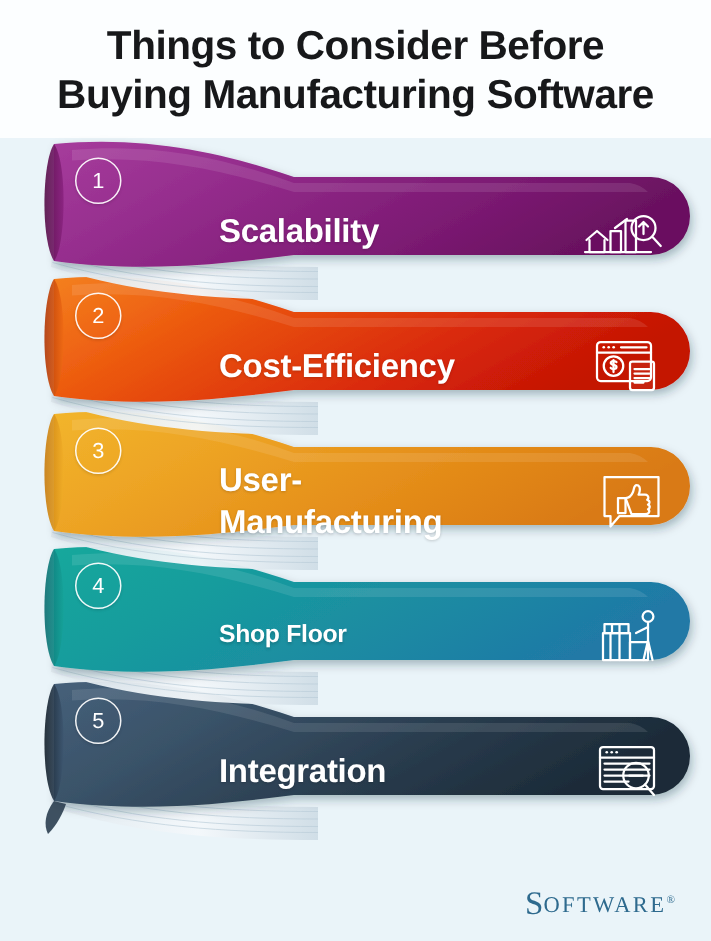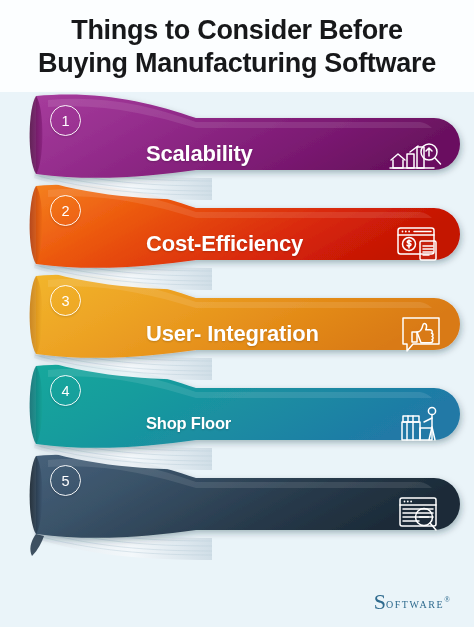--- a/index.html
+++ b/index.html
@@ -75,21 +75,21 @@
     text-align:left; color:#2e6a8e;
     font-family:"Liberation Serif", serif;
     line-height:1.0;
   }
   .logo-line{ display:block; white-space:nowrap; }
   .logo-cap{
     font-size:22px; font-weight:normal; letter-spacing:0px;
     vertical-align:-1px;
   }
   .logo-rest{
-    font-size:10px; letter-spacing:1.6px; font-variant:small-caps;
+    font-size:15px; letter-spacing:1.6px; font-variant:small-caps;
     text-transform:uppercase;
   }
   .logo-reg{ font-size:7.5px; vertical-align:super; letter-spacing:0; }
   #logo-line-2{ margin-top:-3px; }
 </style>
 </head>
 <body>
 
 <div id="infographic-header">
   <div id="page-title">Things to Consider Before Buying Manufacturing Software</div>
@@ -261,21 +261,21 @@
         A 26 26 0 0 1 434 92
         L 196 92
         C 150 98, 96 104, 36 96
         Z" fill="url(#g3)"></path>
       <path d="M36 18 C 28 30, 27 82, 36 96 C 44 86, 45 30, 36 18 Z" fill="url(#g3f)" opacity="0.92"></path>
       <path d="M48 22 C 104 17, 152 28, 196 44 L 420 44 A 22 22 0 0 1 432 50 L 196 50 C 150 36, 104 25, 48 29 Z" fill="#ffffff" opacity="0.10"></path>
     </svg>
     <div class="ribbon-content">
       <div class="num-badge">3</div>
       <div class="ribbon-label">
-        <span>User- Integration</span>
+        <span>User- Manufacturing</span>
       </div>
       <div class="ribbon-icon">
         <svg width="42" height="40" viewBox="0 0 42 40" fill="none" stroke="#ffffff" stroke-width="1.5" stroke-linecap="round" stroke-linejoin="round">
           <path d="M3 4 h36 v26 h-26 l-6 7 v-7 h-4 z"></path>
           <path d="M12 18 h5 v10 h-5 z"></path>
           <path d="M17 18 c2.5 0 4-1.5 5-4 0.9-2.2 0.5-4.6 2.4-4.6 1.8 0 2.4 1.8 2.1 3.8 -0.2 1.4-0.8 2.6-0.8 2.6 h4.3 c1.5 0 2.4 1 2.2 2.2 -0.1 0.8-0.7 1.2-0.7 1.2 1.2 0.3 1.6 1.2 1.4 2.1 -0.2 0.8-0.9 1.1-0.9 1.1 1 0.4 1.3 1.3 1 2.1 -0.3 0.8-1 1-1 1 0.8 0.5 1 1.4 0.6 2.1 -0.4 0.8-1.4 1.1-2.6 1.1 h-9 z"></path>
         </svg>
       </div>
     </div>
   </div>
@@ -378,20 +378,23 @@
         L 196 92
         C 150 98, 96 104, 36 96
         Z" fill="url(#g5)"></path>
       <path d="M36 18 C 28 30, 27 82, 36 96 C 44 86, 45 30, 36 18 Z" fill="url(#g5f)" opacity="0.92"></path>
 
       <path d="M36 96 C 30 104, 29 112, 32 118 C 38 112, 42 104, 44 98 Z" fill="#2b3e50" opacity="0.9"></path>
       <path d="M48 22 C 104 17, 152 28, 196 44 L 420 44 A 22 22 0 0 1 432 50 L 196 50 C 150 36, 104 25, 48 29 Z" fill="#ffffff" opacity="0.10"></path>
     </svg>
     <div class="ribbon-content">
       <div class="num-badge">5</div>
+      <div class="ribbon-label">
+        <span>Integration</span>
+      </div>
       <div class="ribbon-icon">
         <svg width="44" height="38" viewBox="0 0 44 38" fill="none" stroke="#ffffff" stroke-width="1.5" stroke-linecap="round" stroke-linejoin="round">
           <rect x="2" y="3" width="36" height="28" rx="2"></rect>
           <path d="M2 10 h36"></path>
           <circle cx="6.5" cy="6.5" r="0.9" fill="#fff" stroke="none"></circle>
           <circle cx="9.8" cy="6.5" r="0.9" fill="#fff" stroke="none"></circle>
           <circle cx="13.1" cy="6.5" r="0.9" fill="#fff" stroke="none"></circle>
           <path d="M5 14 h30 M5 18 h30 M5 22 h30 M5 26 h16"></path>
           <circle cx="26" cy="22" r="8.5" fill="none"></circle>
           <path d="M21.5 22 h9"></path>

